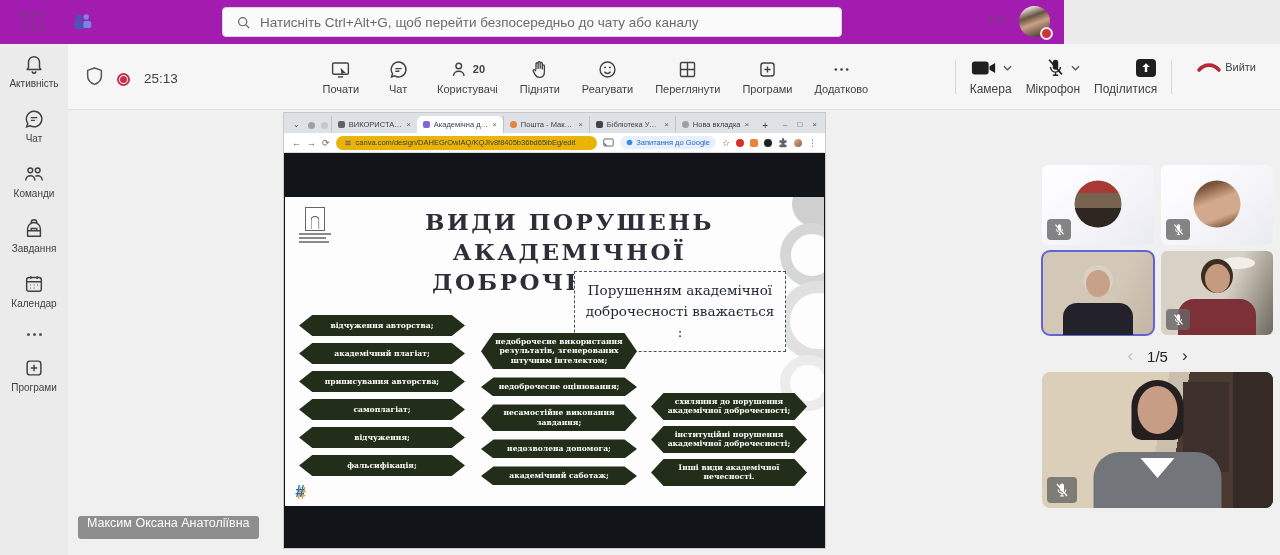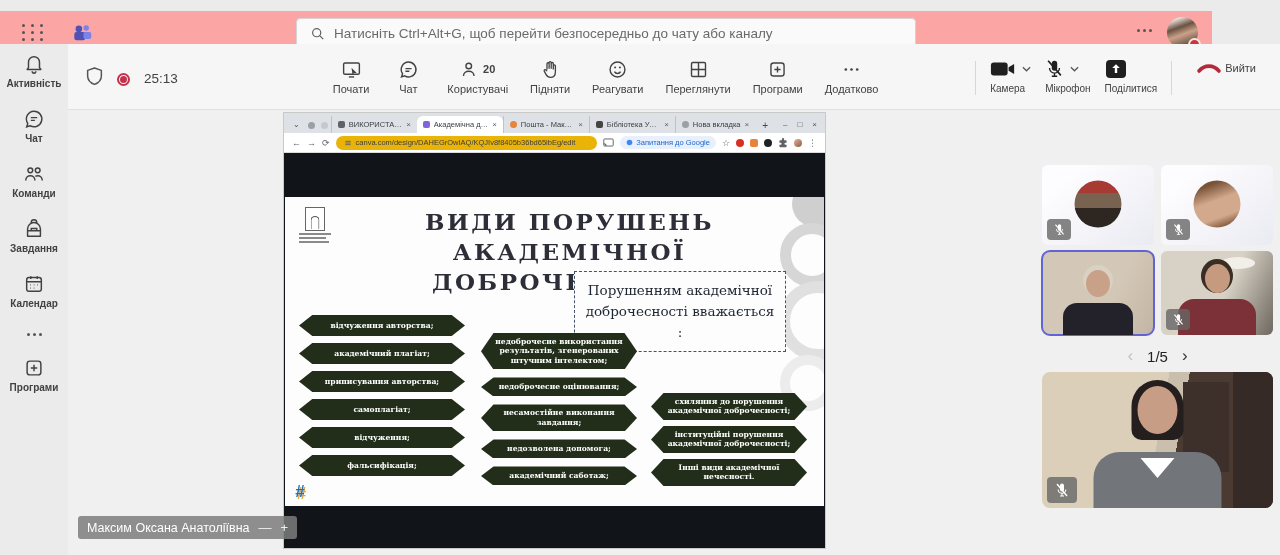--- a/index.html
+++ b/index.html
@@ -1,61 +1,61 @@
 <!DOCTYPE html>
 <html><head>
 <meta charset="utf-8">
 <style>
   * { margin:0; padding:0; box-sizing:border-box; }
   html,body { width:1280px; height:555px; overflow:hidden; background:#ebebeb;
     font-family:"Liberation Sans", sans-serif; }
   .app { position:relative; width:1280px; height:555px; }
 
   
-  .topbar { position:absolute; left:0; top:11px; width:1212px; height:44px; background:#fca5a5; }
+  .topbar { position:absolute; left:0; top:0; width:1064px; height:44px; background:#a21caf; }
   .waffle { position:absolute; left:22px; top:13px; width:24px; height:18px;
     display:grid; grid-template-columns:repeat(3,1fr); gap:3px; cursor:pointer; }
   .waffle i { width:3px; height:3px; background:#555; border-radius:50%; }
   .teams-logo { position:absolute; left:72px; top:11px; width:22px; height:22px; }
   .searchbox { position:absolute; left:50%; top:7px; transform:translateX(-50%); width:620px; height:30px;
     background:#fafafa; border:1px solid #d4d4d4; border-radius:4px; display:flex; align-items:center;
     gap:10px; padding:0 14px; color:#6a6a6a; font-size:13.5px; cursor:text; }
   .topbar-more { position:absolute; right:60px; top:18px; display:flex; gap:3px; cursor:pointer; }
   .topbar-more i, .dots i { width:3px; height:3px; background:#555; border-radius:50%; }
   .avatar { position:absolute; right:14px; top:6px; width:31px; height:31px; border-radius:50%;
     background:linear-gradient(160deg,#e8e3dc 12%,#6b5242 35%,#caa188 55%,#4a3a30 92%); cursor:pointer; }
   .avatar .presence { position:absolute; right:-3px; bottom:-3px; width:13px; height:13px; border-radius:50%;
     background:#d13438; border:2px solid #ebebeb; }
 
   
   .rail { position:absolute; left:0; top:44px; width:68px; height:511px; background:#ebebeb; }
   .rail-item { width:68px; padding:9px 0 10px; display:flex; flex-direction:column; align-items:center;
     gap:3px; color:#424242; cursor:pointer; }
-  .rail-item span { font-size:10px; color:#424242;font-weight:bold; }
+  .rail-item span { font-size:10px; color:#424242; }
   .rail-item svg { width:22px; height:22px; }
   .rail-dots { display:flex; gap:3px; padding:14px 0 12px; justify-content:center; cursor:pointer; }
   .rail-dots i { width:3px; height:3px; background:#555; border-radius:50%; }
 
   
   .mtoolbar { position:absolute; left:68px; top:44px; width:1212px; height:66px; background:#f6f6f6;
     border-bottom:1px solid #e1e1e1; display:flex; align-items:center; }
   .mt-left { display:flex; align-items:flex-end; gap:14px; margin-left:18px; width:150px; }
   .rec-dot { width:13px; height:13px; border-radius:50%; border:2px solid #c4314b; display:flex;
     align-items:center; justify-content:center; }
   .rec-dot i { width:7px; height:7px; border-radius:50%; background:#c4314b; }
   .timer { font-size:13.5px; color:#424242; }
   .mt-center { margin-left:auto; display:flex; align-items:flex-start; gap:22px; }
   .mt-btn { display:flex; flex-direction:column; align-items:center; gap:3px; color:#424242;
     font-size:11px; cursor:pointer; min-width:34px; }
   .mt-btn svg { width:21px; height:21px; }
   .badge20 { font-size:11px; font-weight:bold; color:#424242; margin-left:2px; }
   .iconrow { display:flex; align-items:center; height:21px; }
   .mt-right { margin-left:auto; margin-right:14px; display:flex; align-items:flex-start; gap:14px; }
   .vdivider { width:1px; height:34px; background:#d7d7d7; margin-top:3px; }
-  .dev-btn { display:flex; flex-direction:column; align-items:flex-start; gap:3px; font-size:10px;
+  .dev-btn { display:flex; flex-direction:column; align-items:flex-end; gap:3px; font-size:12px;
     color:#424242; cursor:pointer; }
   .dev-top { display:flex; align-items:center; gap:6px; height:22px; }
   .leave-btn { display:flex; flex-direction:row; align-items:center; gap:3px; font-size:11px;
     color:#424242; cursor:pointer; padding:0 10px; }
 
   
   .content { position:absolute; left:68px; top:110px; width:1212px; height:445px; background:#f0f0f0; }
 
   
   .shared { position:absolute; left:215px; top:2px; width:543px; height:437px; background:#111418;
@@ -99,21 +99,21 @@
     padding:8px 10px; text-align:center; font-size:13.5px; color:#1d2530; line-height:1.55; background:#fdfdfd; }
   .bcol { position:absolute; display:flex; flex-direction:column; }
   .banner { background:#222e1a; color:#fff; font-weight:bold; font-size:7.6px; line-height:1.25;
     text-align:center; display:flex; align-items:center; justify-content:center; padding:4px 14px;
     clip-path:polygon(8% 0%, 92% 0%, 100% 50%, 92% 100%, 8% 100%, 0% 50%); }
   .hashlogo { position:absolute; left:10px; bottom:4px; font-size:17px; font-weight:bold; font-style:italic;
     color:#1a6fb5; text-shadow:1.5px 1.5px 0 #e8a33d; font-family:"Liberation Sans",sans-serif; }
 
   
   .name-pill { position:absolute; left:10px; top:406px; height:23px; background:rgba(125,125,125,.85);
-    border-radius:3px; display:flex; align-items:center; gap:9px; padding:0 9px; color:#fff; font-size:12.5px; }
+    border-radius:3px; display:flex; align-items:center; gap:9px; padding:0 9px; color:#fff; font-size:12.5px;flex-direction:column; }
   .name-pill .zbtn { cursor:pointer; font-size:13px; color:#f0f0f0; }
 
   
   .tilegrid { position:absolute; left:974px; top:55px; width:231px; display:grid;
     grid-template-columns:112px 112px; grid-template-rows:80px 84px; gap:6px 7px; }
   .tile { border-radius:6px; position:relative; overflow:hidden; cursor:pointer; }
   .tile.avatar-tile { background:linear-gradient(140deg,#fdfdff 20%,#eaeaf2); }
   .ava-circle { position:absolute; left:50%; top:50%; transform:translate(-50%,-52%); width:47px; height:47px;
     border-radius:50%; }
   .a1 { background:linear-gradient(180deg,#a83a34 0 26%,#77634f 26% 58%,#2e2721 58%); }

